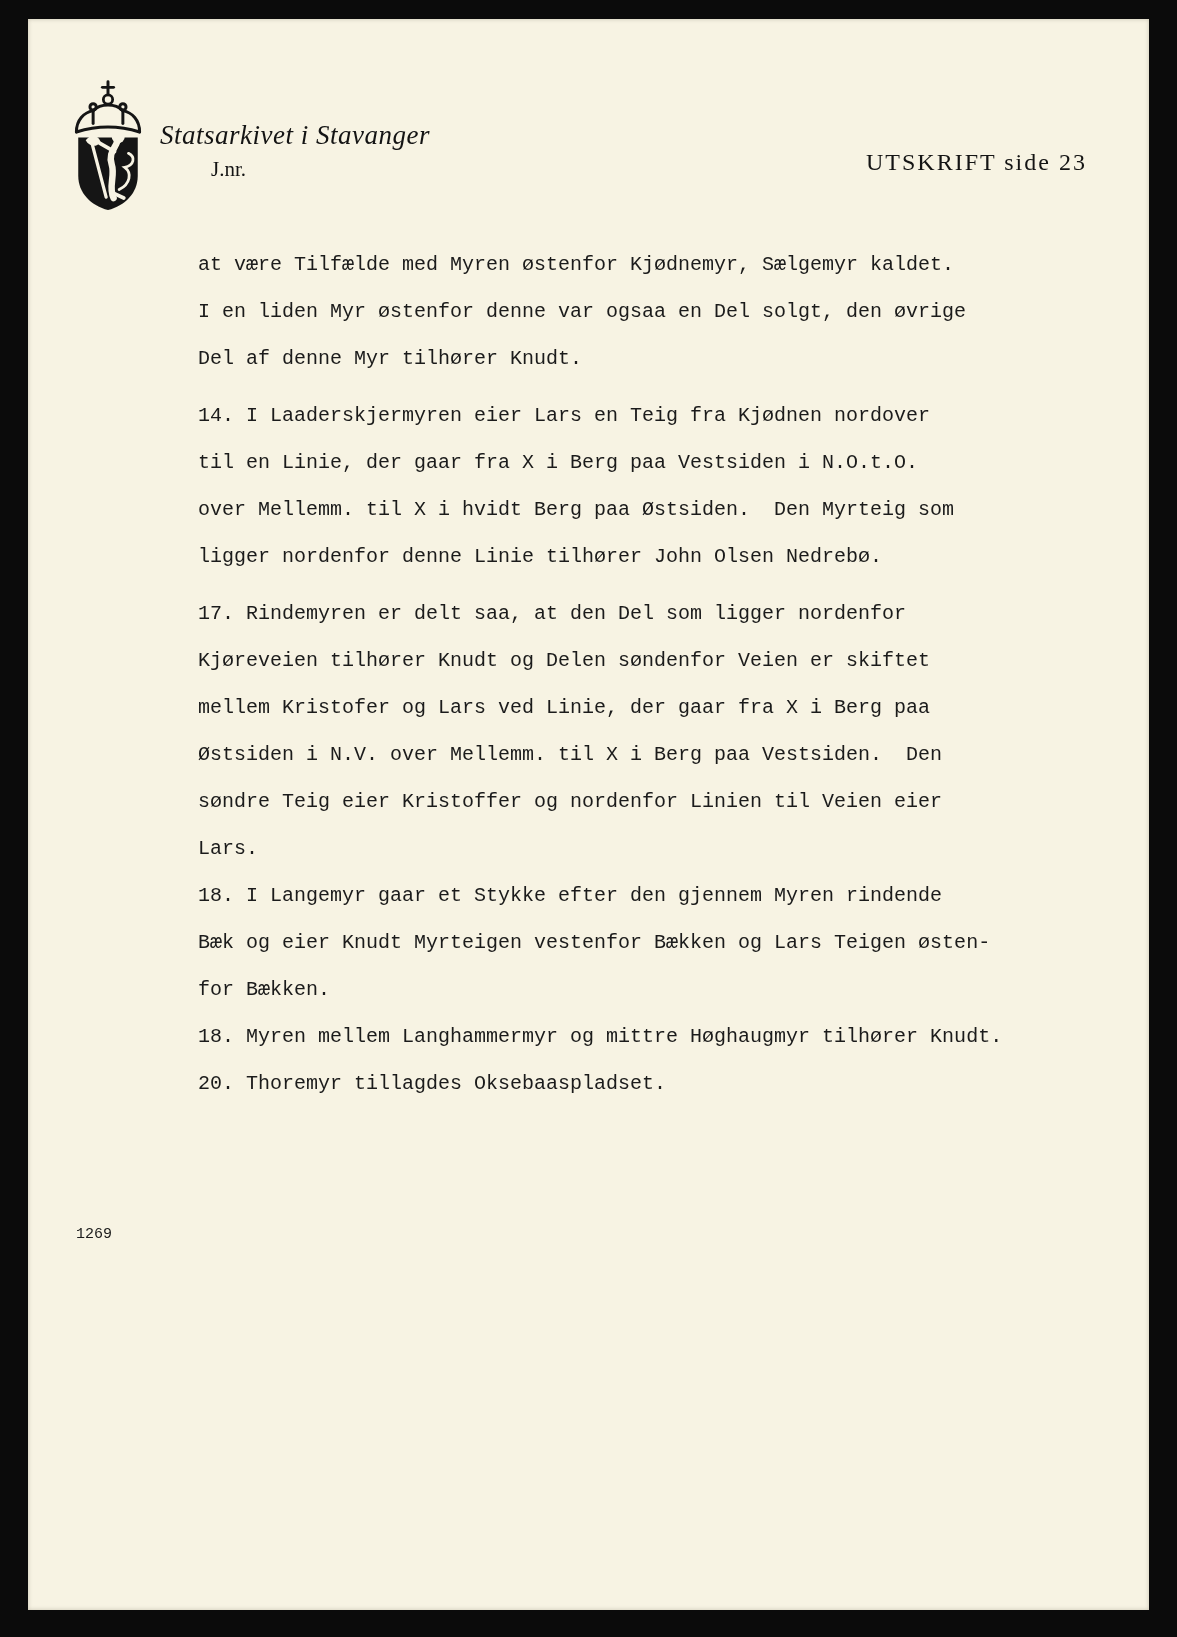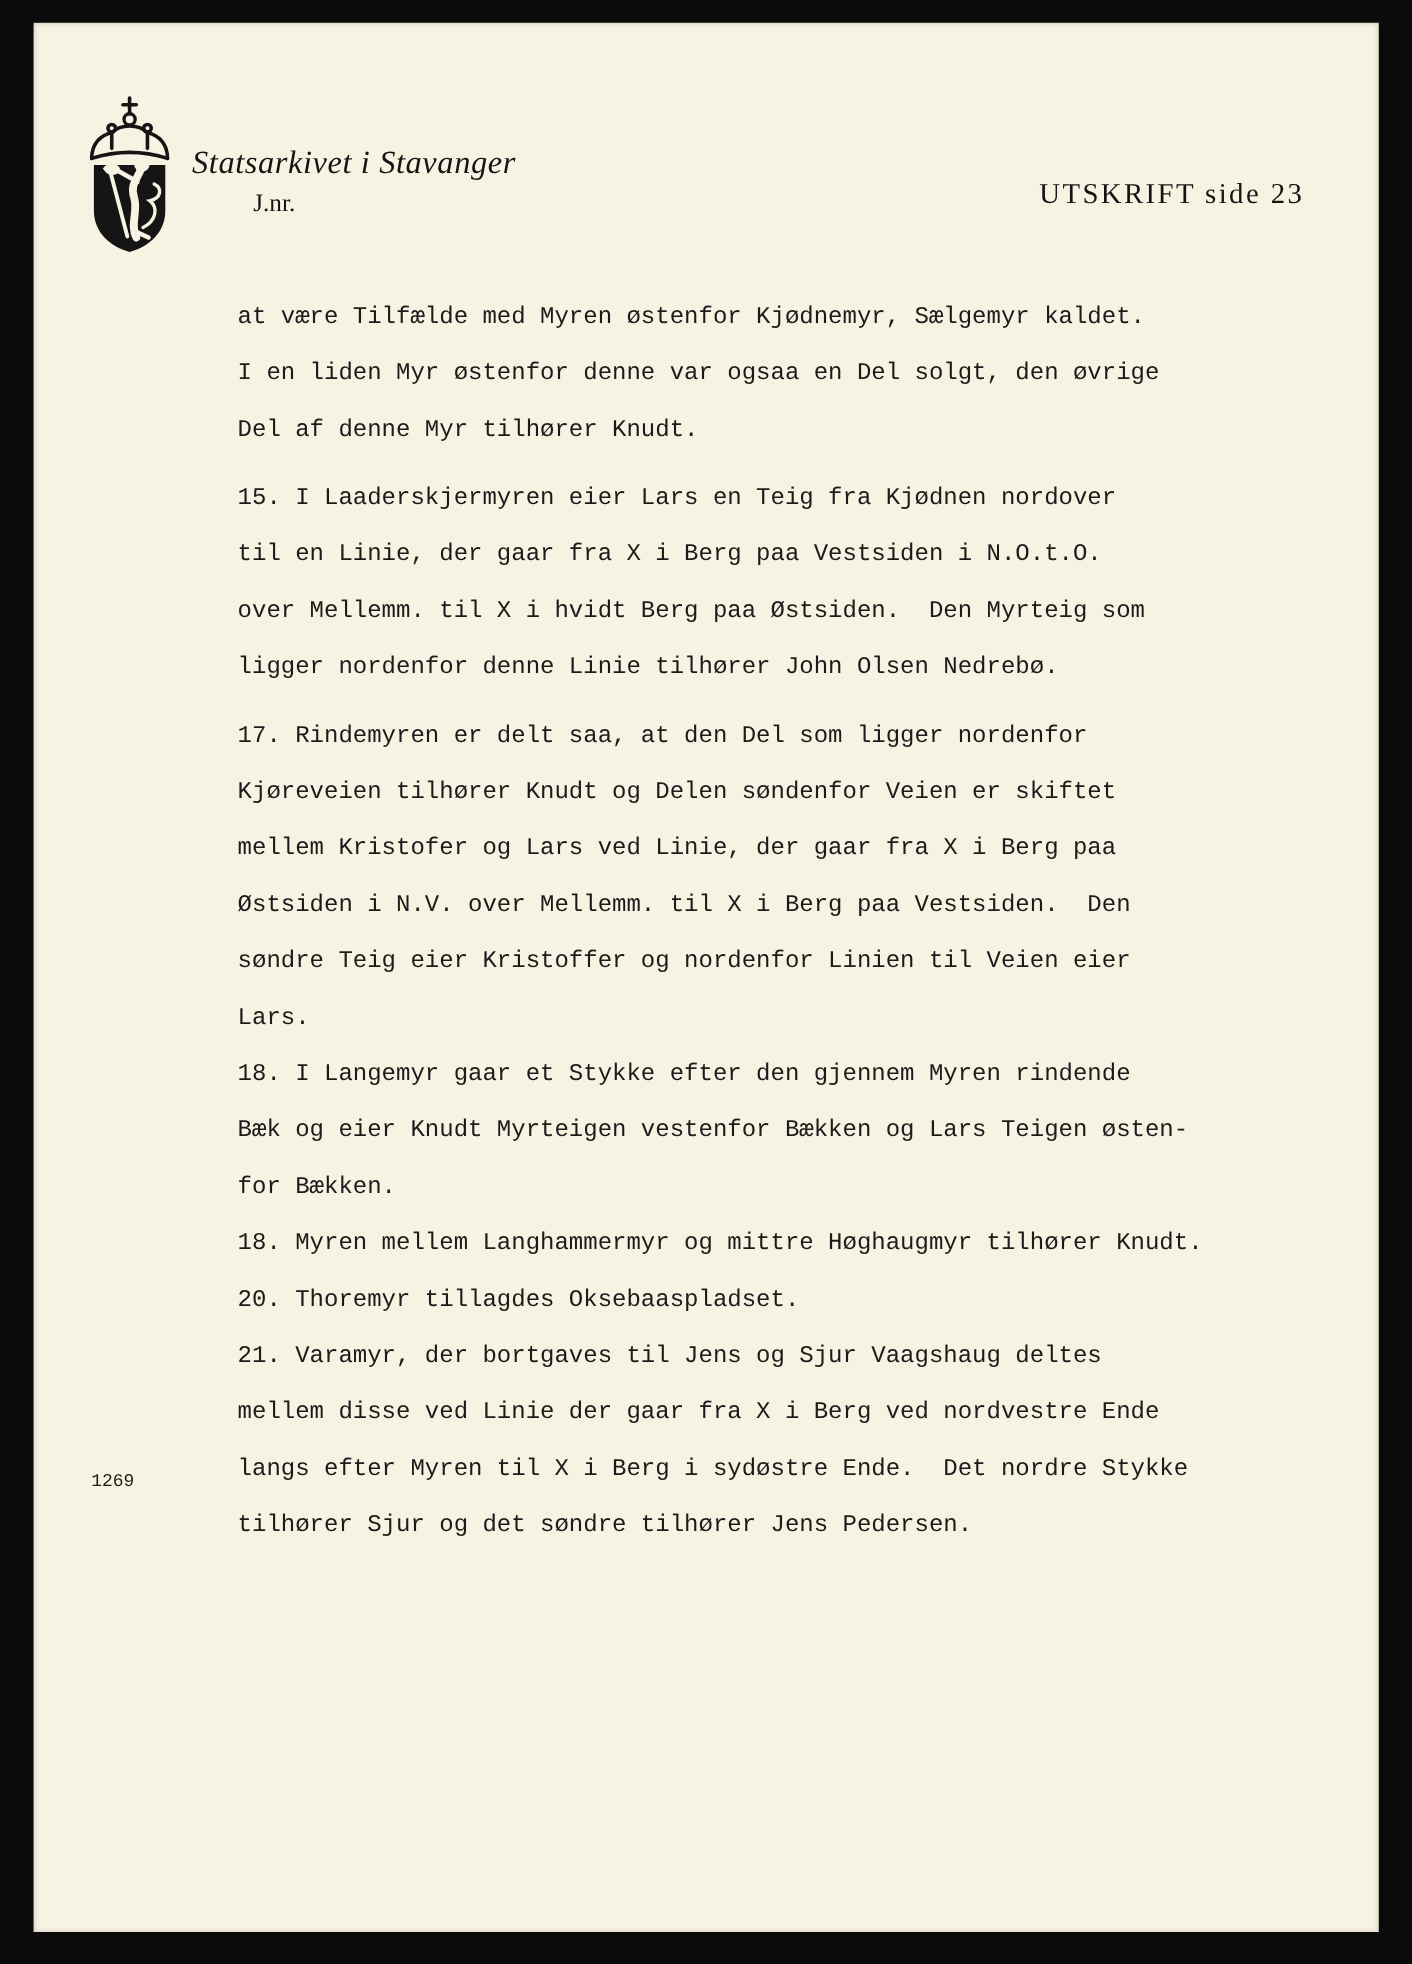--- a/index.html
+++ b/index.html
@@ -123,35 +123,31 @@
     <div class="archive-name">Statsarkivet i Stavanger</div>
     <div class="jnr">J.nr.</div>
     <div class="page-label">UTSKRIFT side 23</div>
 
     <div class="margin-note">1269</div>
 
     <div class="body-text">
       <p class="para pgap">at være Tilfælde med Myren østenfor Kjødnemyr, Sælgemyr kaldet.
 I en liden Myr østenfor denne var ogsaa en Del solgt, den øvrige
 Del af denne Myr tilhører Knudt.</p>
-      <p class="para pgap">15. I Laaderskjermyren eier Lars en Teig fra Kjødnen nordover
+      <p class="para pgap">14. I Laaderskjermyren eier Lars en Teig fra Kjødnen nordover
 til en Linie, der gaar fra X i Berg paa Vestsiden i N.O.t.O.
 over Mellemm. til X i hvidt Berg paa Østsiden.  Den Myrteig som
 ligger nordenfor denne Linie tilhører John Olsen Nedrebø.</p>
       <p class="para">17. Rindemyren er delt saa, at den Del som ligger nordenfor
 Kjøreveien tilhører Knudt og Delen søndenfor Veien er skiftet
 mellem Kristofer og Lars ved Linie, der gaar fra X i Berg paa
 Østsiden i N.V. over Mellemm. til X i Berg paa Vestsiden.  Den
 søndre Teig eier Kristoffer og nordenfor Linien til Veien eier
 Lars.</p>
       <p class="para">18. I Langemyr gaar et Stykke efter den gjennem Myren rindende
 Bæk og eier Knudt Myrteigen vestenfor Bækken og Lars Teigen østen-
 for Bækken.</p>
       <p class="para">18. Myren mellem Langhammermyr og mittre Høghaugmyr tilhører Knudt.</p>
       <p class="para">20. Thoremyr tillagdes Oksebaaspladset.</p>
-      <p class="para">21. Varamyr, der bortgaves til Jens og Sjur Vaagshaug deltes
-mellem disse ved Linie der gaar fra X i Berg ved nordvestre Ende
-langs efter Myren til X i Berg i sydøstre Ende.  Det nordre Stykke
-tilhører Sjur og det søndre tilhører Jens Pedersen.</p>
     </div>
 
   </div>
 </div>
 
 </body></html>

